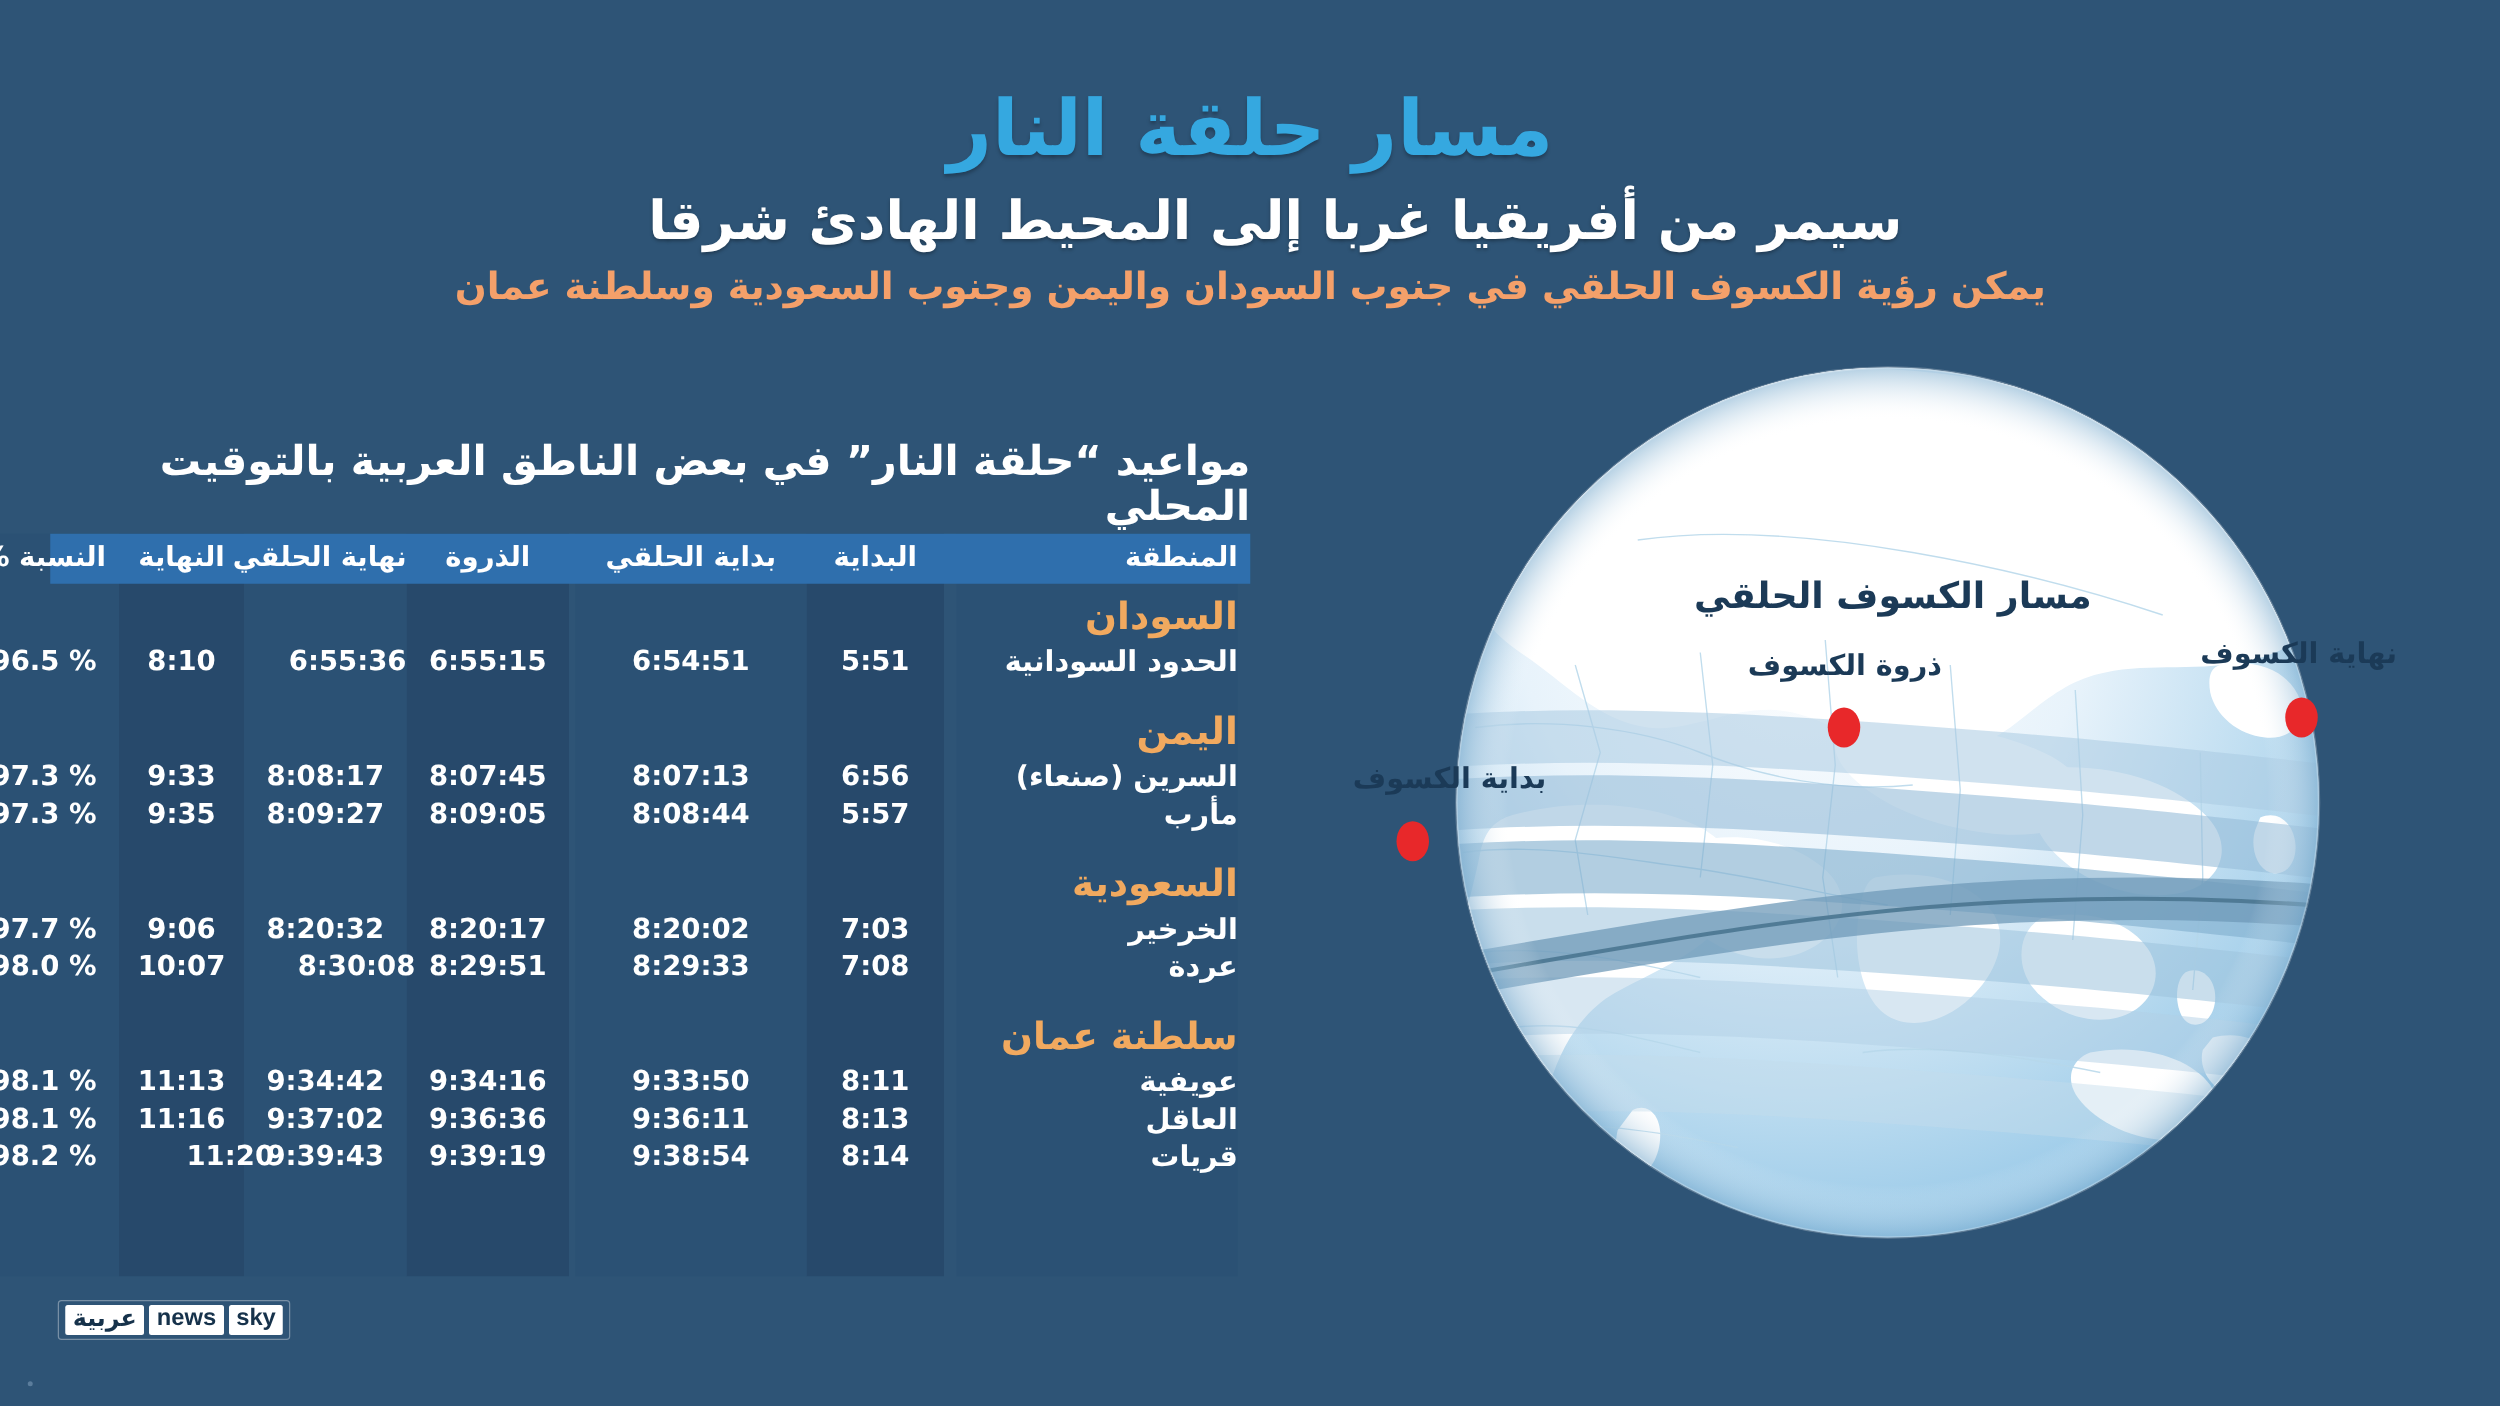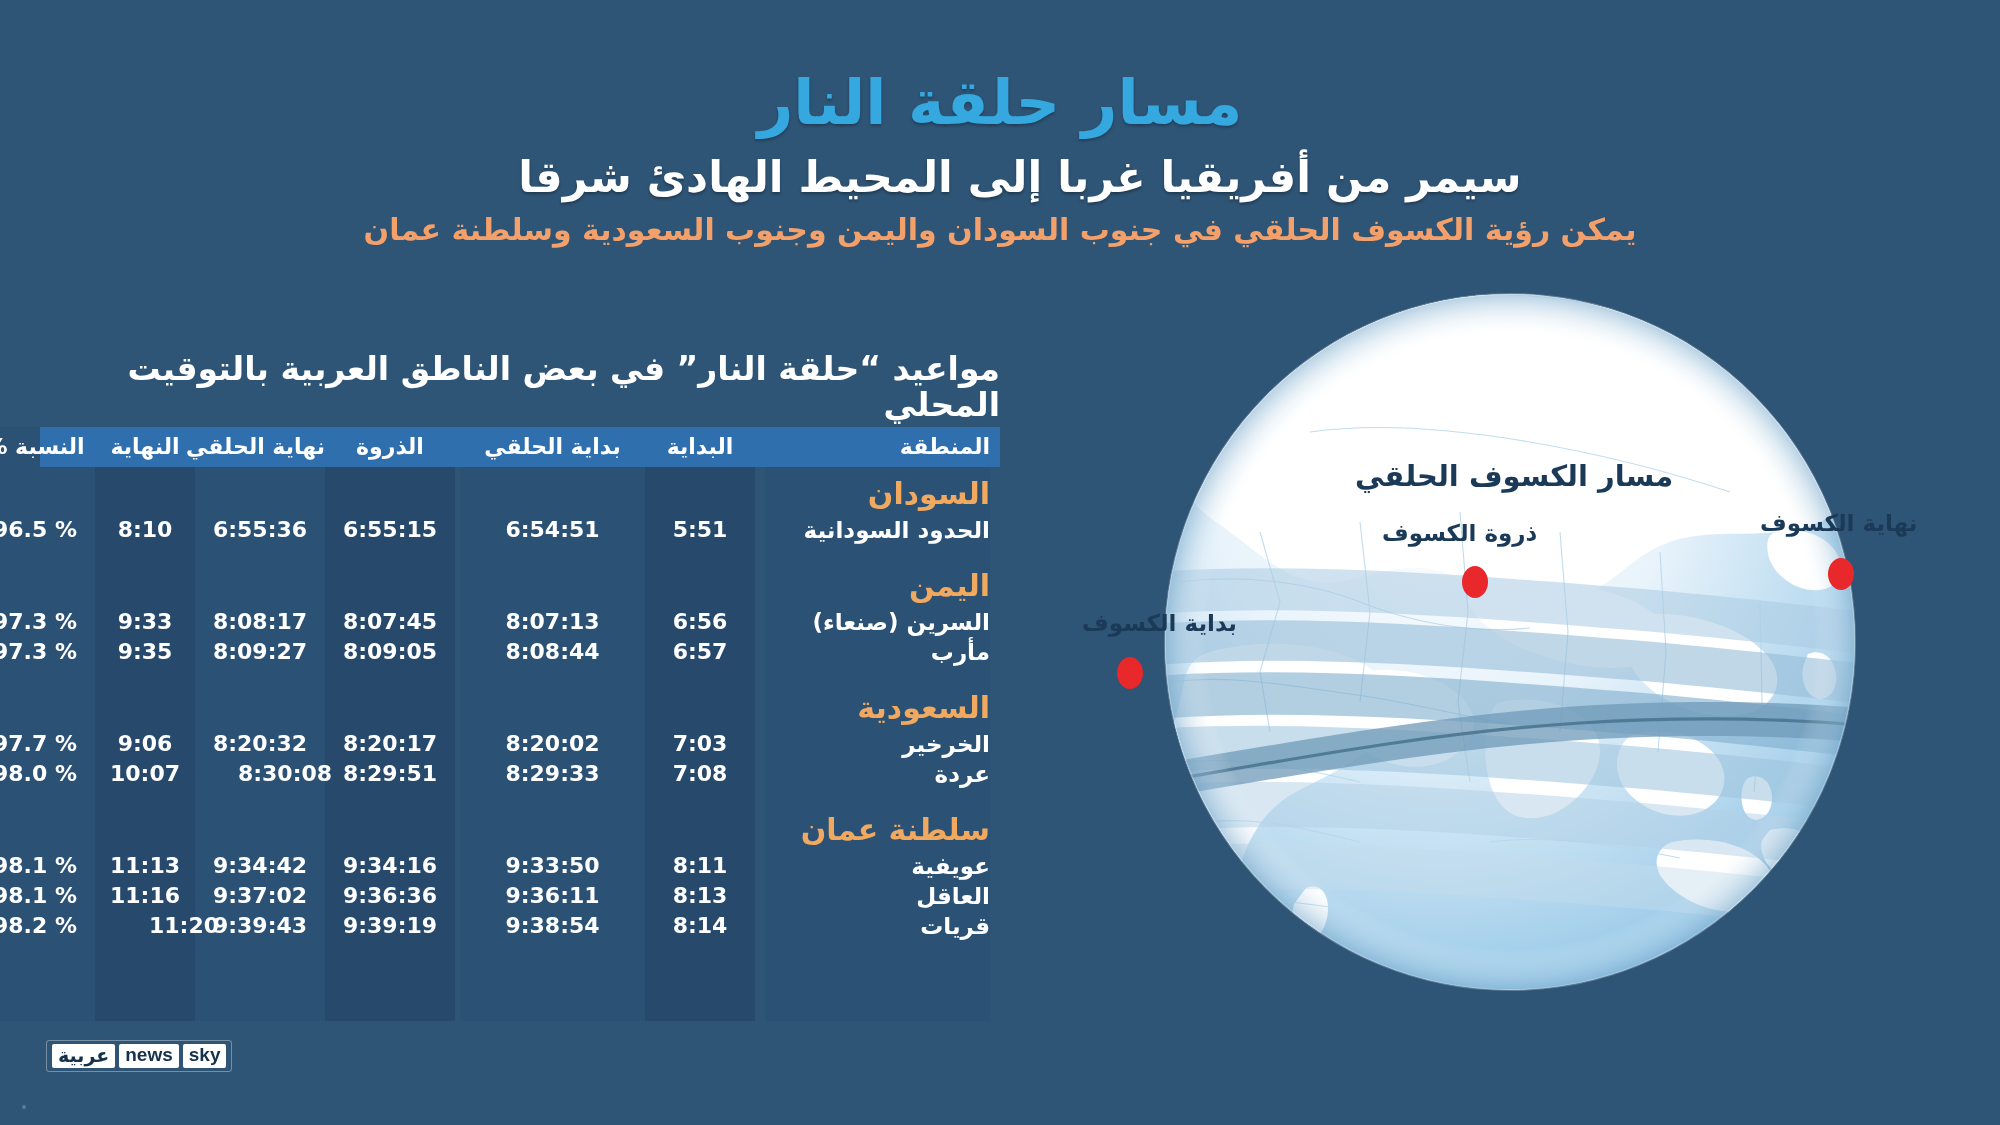--- a/index.html
+++ b/index.html
@@ -186,40 +186,40 @@
         </div>
       <div class="rows" id="table-rows">
           <div class="row section">
             <span class="sect-label" style="right: 10px; width: 225px; padding-left: 18px; box-sizing: border-box;">السودان</span>
           </div>
           <div class="row">
             <span class="cell region" style="right: 10px; width: 225px; padding-left: 18px; box-sizing: border-box;">الحدود السودانية</span>
             <span class="cell" style="right: 245px; width: 110px;">5:51</span>
             <span class="cell" style="right: 355px; width: 185px;">6:54:51</span>
             <span class="cell" style="right: 545px; width: 130px;">6:55:15</span>
-            <span class="cell" style="right: 675px; width: 130px;">6:55:36</span>
+            <span class="cell" style="right: 675px; width: 130px; text-align: right;">6:55:36</span>
             <span class="cell" style="right: 805px; width: 100px;">8:10</span>
             <span class="cell" style="right: 905px; width: 120px;">% 96.5</span>
           </div>
           <div class="row gap"></div>
           <div class="row section">
             <span class="sect-label" style="right: 10px; width: 225px; padding-left: 18px; box-sizing: border-box;">اليمن</span>
           </div>
           <div class="row">
             <span class="cell region" style="right: 10px; width: 225px; padding-left: 18px; box-sizing: border-box;">السرين (صنعاء)</span>
             <span class="cell" style="right: 245px; width: 110px;">6:56</span>
             <span class="cell" style="right: 355px; width: 185px;">8:07:13</span>
             <span class="cell" style="right: 545px; width: 130px;">8:07:45</span>
             <span class="cell" style="right: 675px; width: 130px;">8:08:17</span>
             <span class="cell" style="right: 805px; width: 100px;">9:33</span>
             <span class="cell" style="right: 905px; width: 120px;">% 97.3</span>
           </div>
           <div class="row">
             <span class="cell region" style="right: 10px; width: 225px; padding-left: 18px; box-sizing: border-box;">مأرب</span>
-            <span class="cell" style="right: 245px; width: 110px;">6:57</span>
+            <span class="cell" style="right: 245px; width: 110px;">5:57</span>
             <span class="cell" style="right: 355px; width: 185px;">8:08:44</span>
             <span class="cell" style="right: 545px; width: 130px;">8:09:05</span>
             <span class="cell" style="right: 675px; width: 130px;">8:09:27</span>
             <span class="cell" style="right: 805px; width: 100px;">9:35</span>
             <span class="cell" style="right: 905px; width: 120px;">% 97.3</span>
           </div>
           <div class="row gap"></div>
           <div class="row section">
             <span class="sect-label" style="right: 10px; width: 225px; padding-left: 18px; box-sizing: border-box;">السعودية</span>
           </div>
@@ -400,21 +400,21 @@
       </g>
 
       <ellipse cx="450" cy="360" rx="345" ry="348" fill="none" stroke="rgba(255,255,255,.25)" stroke-width="2"></ellipse>
     </svg>
 
     <div class="glabel" style="left:295px;top:180px;">مسار الكسوف الحلقي</div>
 
     <div class="glabel small" style="left:22px;top:330px;">بداية الكسوف</div>
     <div class="gdot" style="left:57px;top:375px;"></div>
 
-    <div class="glabel small" style="left:322px;top:240px;">ذروة الكسوف</div>
+    <div class="glabel small" style="left:338px;top:240px;">ذروة الكسوف</div>
     <div class="gdot" style="left:402px;top:284px;"></div>
 
     <div class="glabel small" style="left:700px;top:230px;">نهاية الكسوف</div>
     <div class="gdot" style="left:768px;top:276px;"></div>
   </section>
 
   <div id="logo">
     <span class="chip">sky</span>
     <span class="chip">news</span>
     <span class="chip ar">عربية</span>

